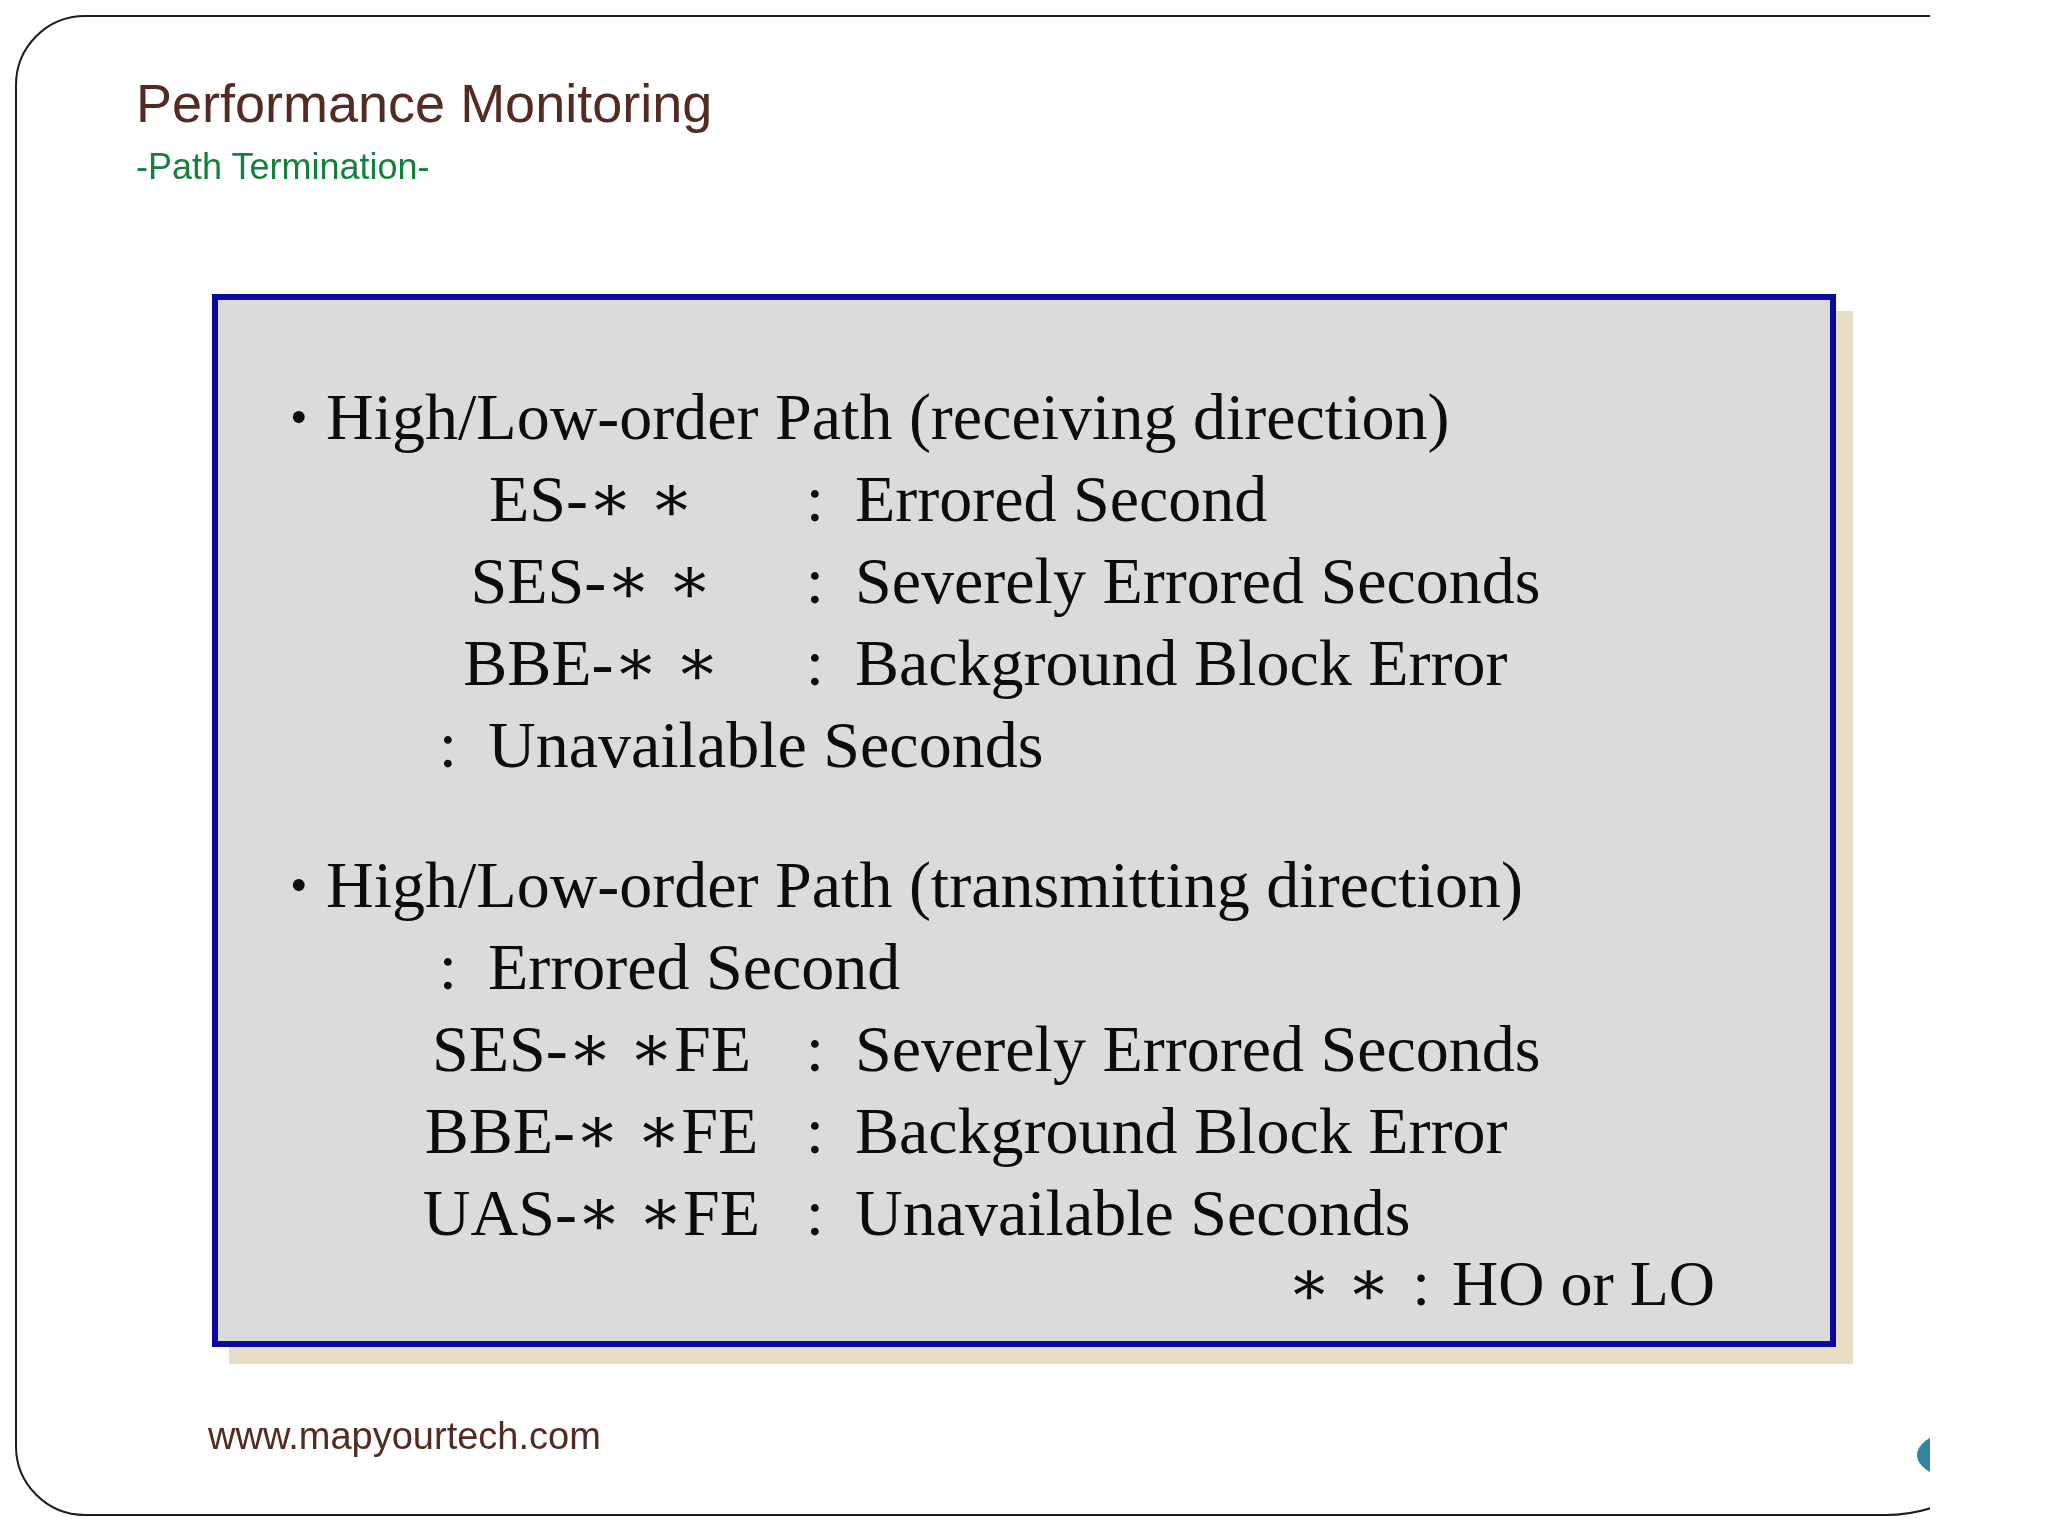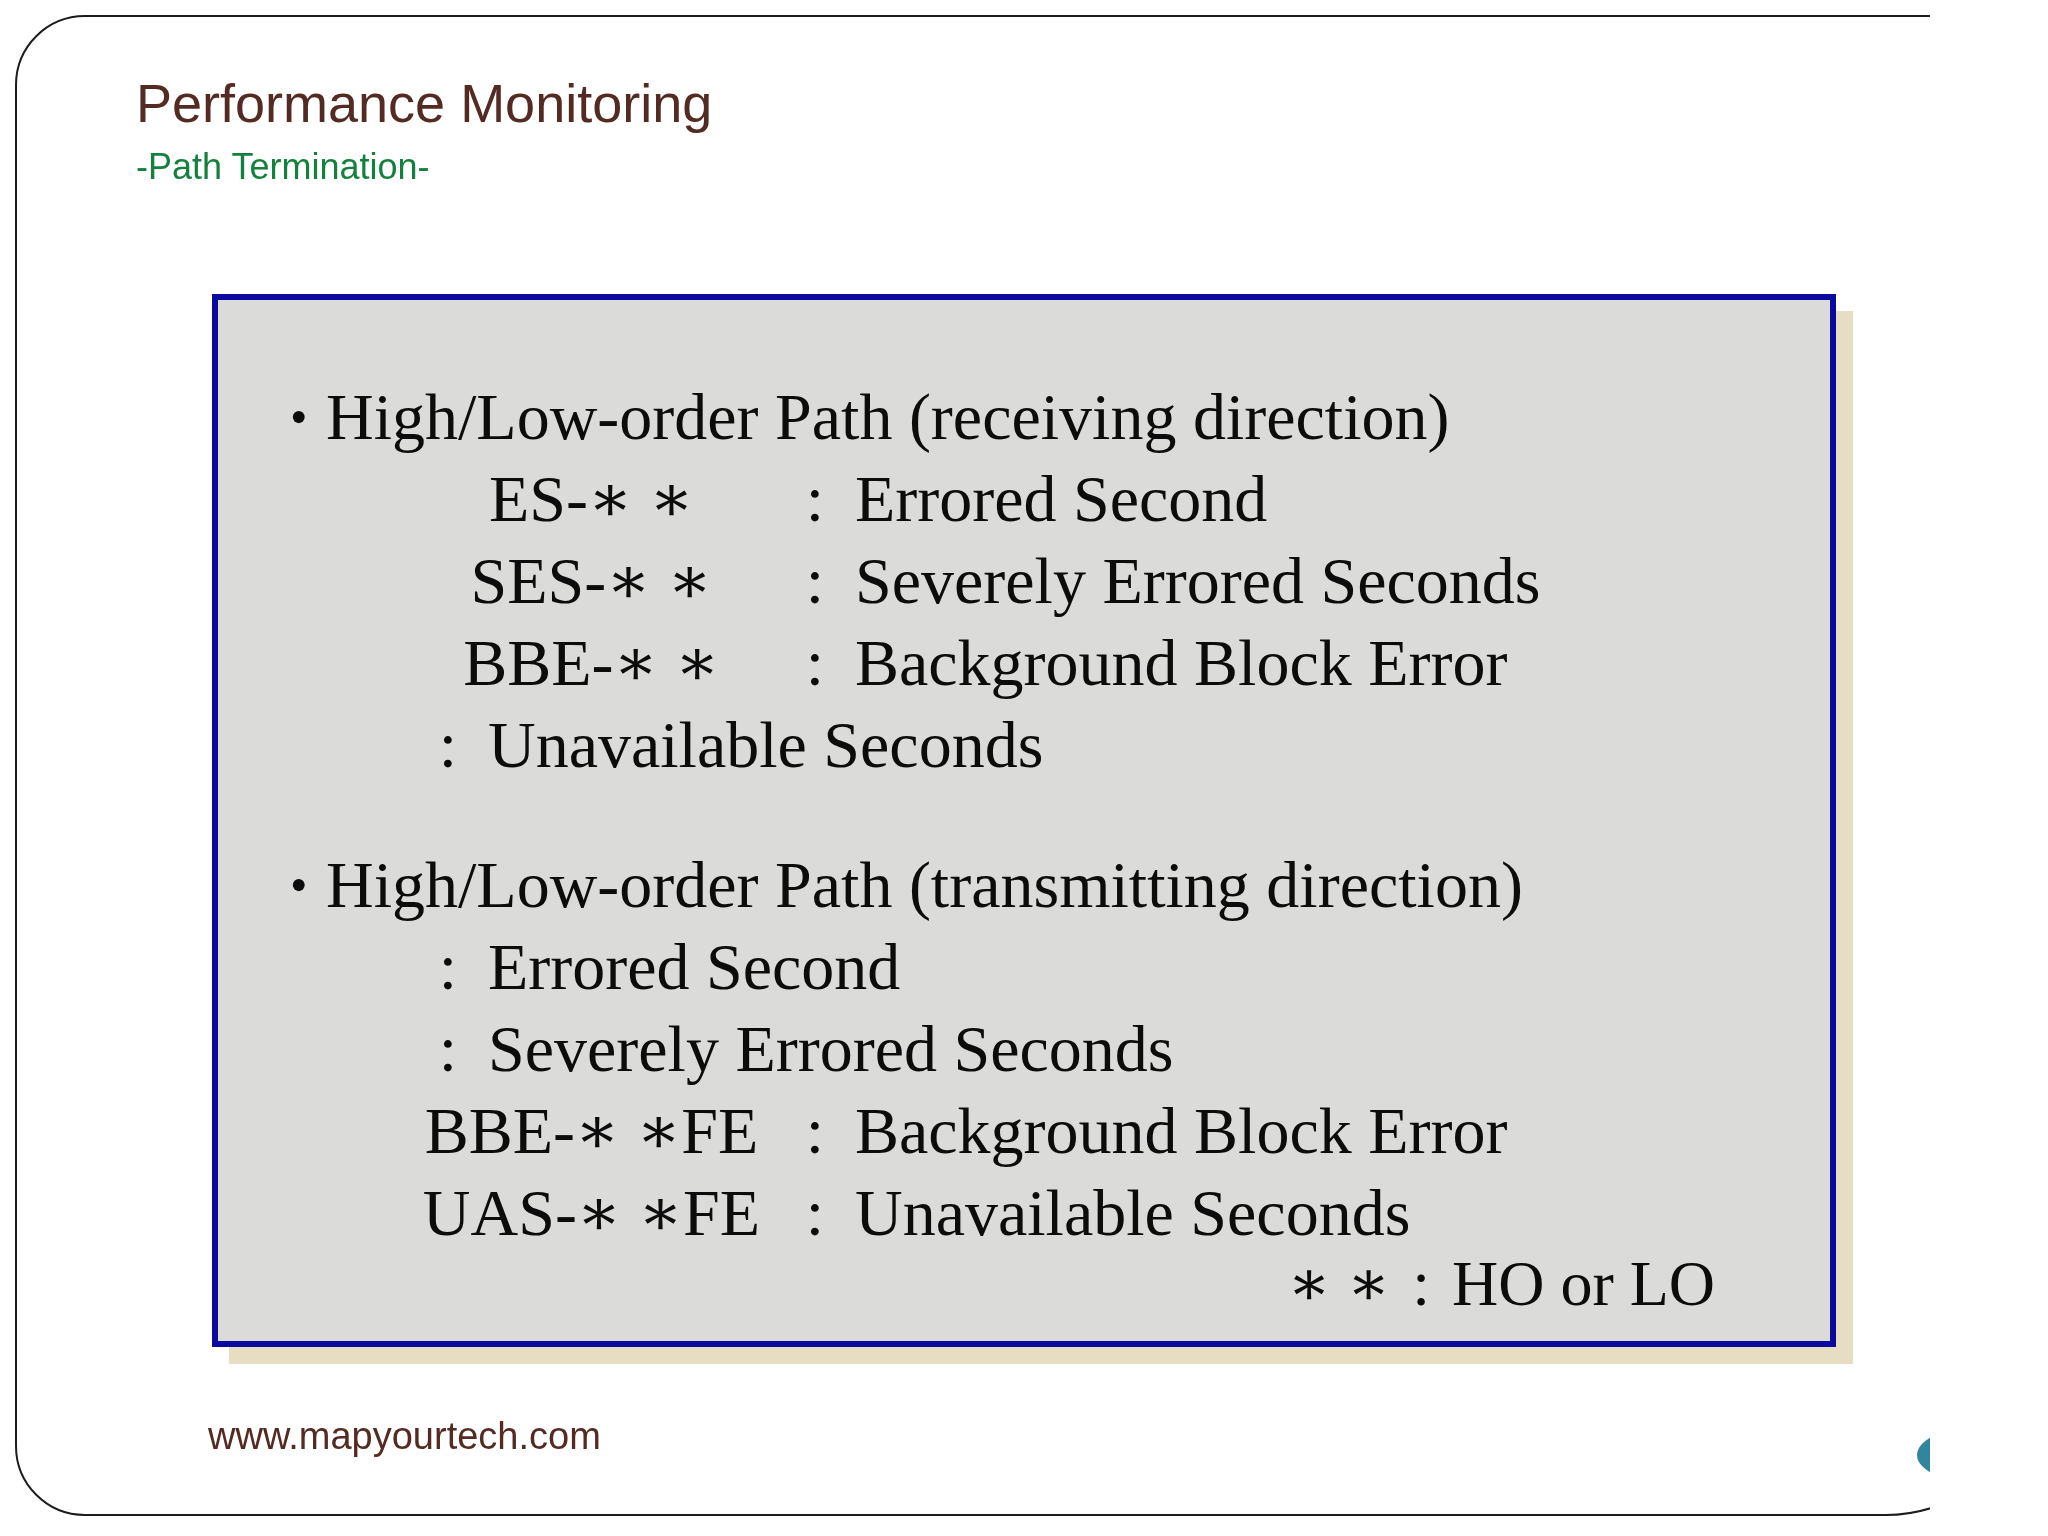--- a/index.html
+++ b/index.html
@@ -129,20 +129,21 @@
       <div class="heading second">
         <span class="bullet">•</span>
         <span>High/Low-order Path (transmitting direction)</span>
       </div>
 
       <div class="item">
         <span class="colon">:</span>
         <span class="def">Errored Second</span>
       </div>
       <div class="item">
+        <span class="label">SES-∗ ∗FE</span>
         <span class="colon">:</span>
         <span class="def">Severely Errored Seconds</span>
       </div>
       <div class="item">
         <span class="label">BBE-∗ ∗FE</span>
         <span class="colon">:</span>
         <span class="def">Background Block Error</span>
       </div>
       <div class="item">
         <span class="label">UAS-∗ ∗FE</span>

